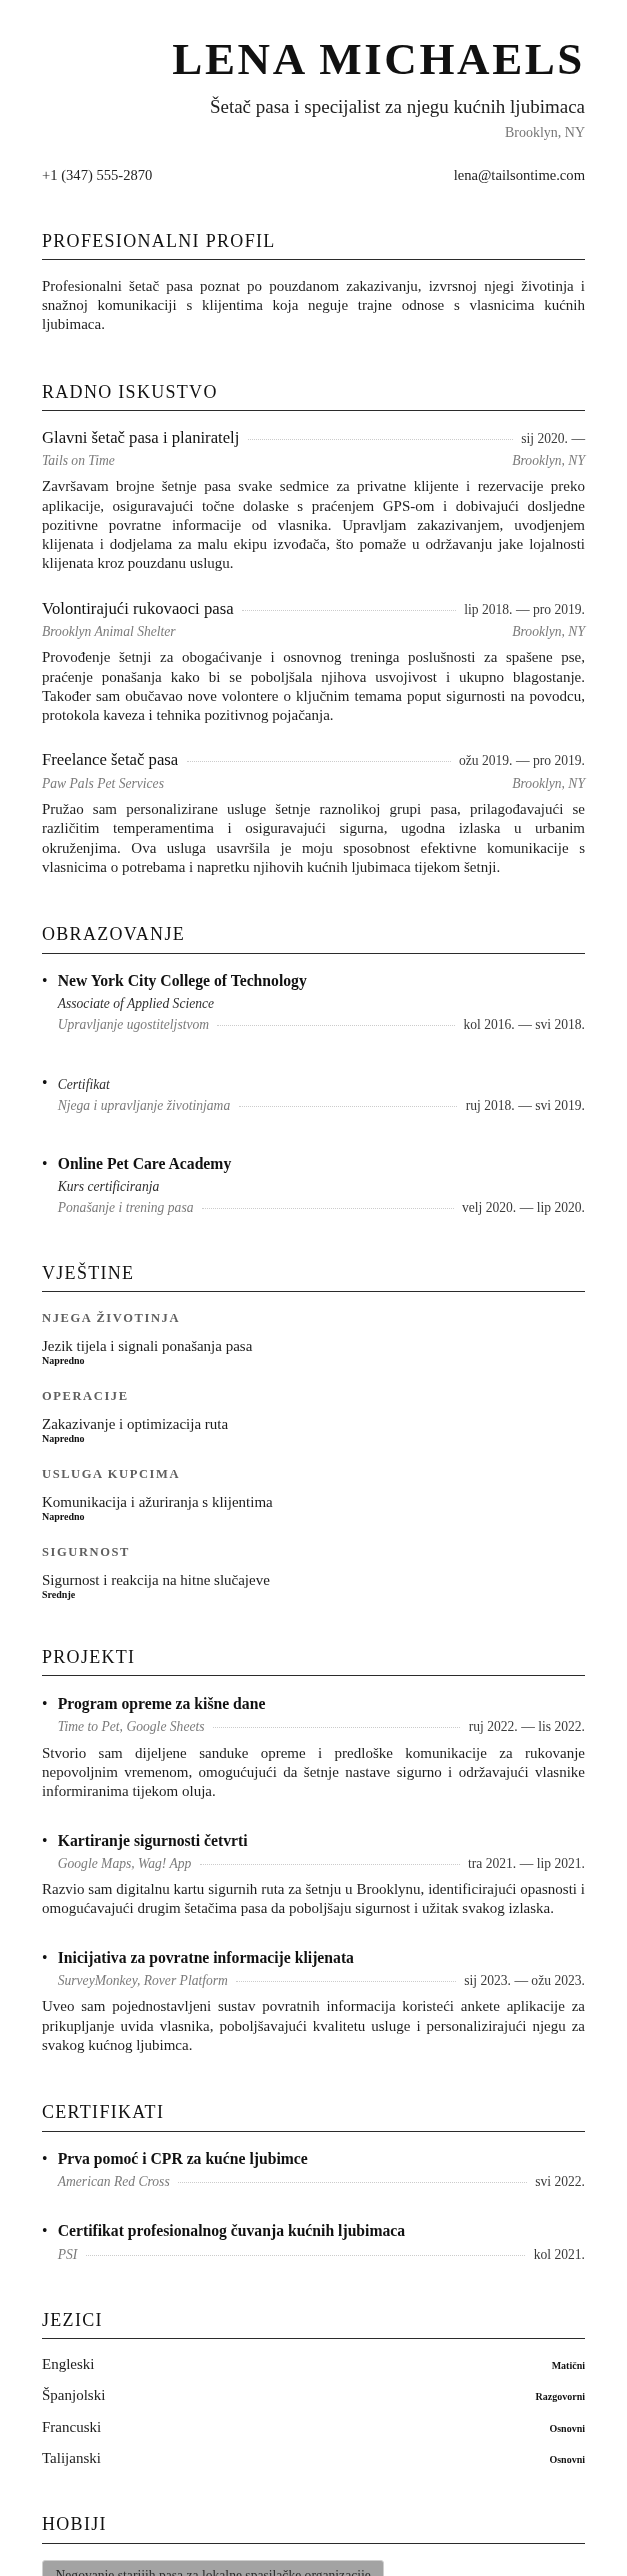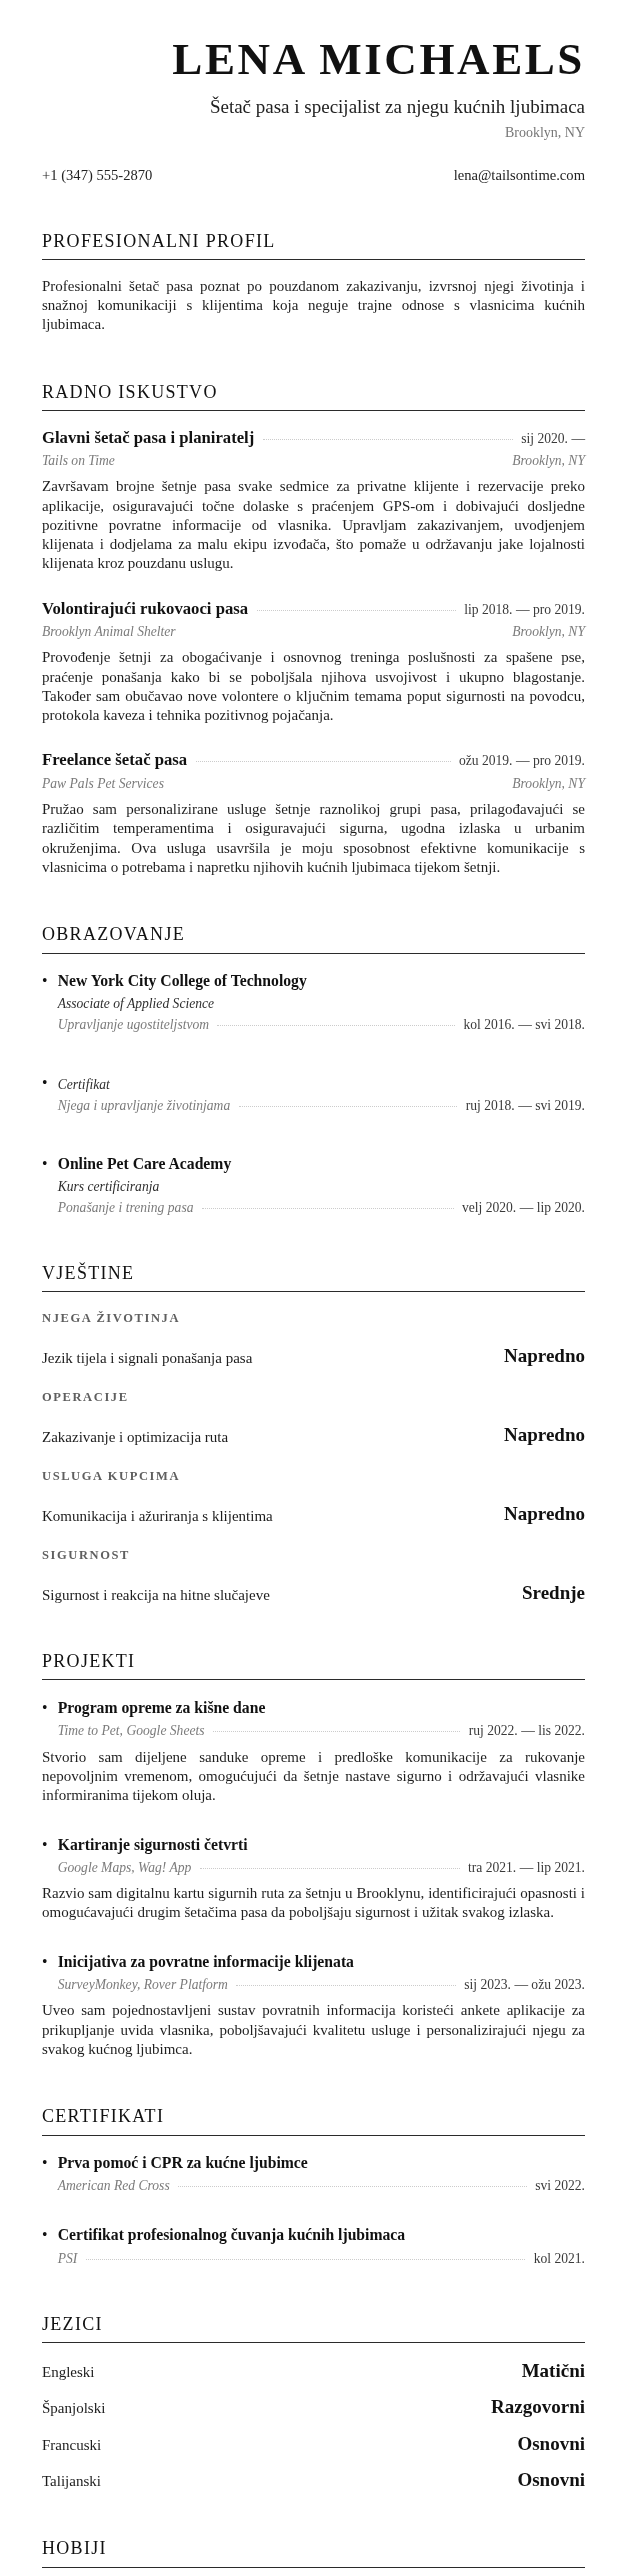--- a/index.html
+++ b/index.html
@@ -36,21 +36,21 @@
     flex:1 1 auto; min-width:15.7px; height:0;
     border-bottom:1px dotted #cccccc; margin:0 8.4px;
     position:relative; top:-3.1px;
   }
   .date { font-size:13.6px; color:#3a3a3a; white-space:nowrap;text-align:center; }
   .meta { font-size:13.6px; font-style:italic; color:#7b7b7b; }
 
   
   .job { margin-bottom:25px; }
   .job:last-child { margin-bottom:0; }
-  .job-title { font-size:16.7px; font-weight:bold; color:#111; }
+  .job-title { font-size:16.7px; font-weight:normal; color:#111; }
   .meta-row { display:flex; justify-content:space-between; align-items:center; margin-top:5.2px; }
 
   
   .bentry { display:flex; }
   .bullet { width:15.7px; font-size:15.7px; line-height:21px; color:#111; flex:0 0 15.7px; }
   .bcontent { flex:1 1 auto; }
   .entry-title { font-size:15.7px; font-weight:bold; line-height:21px; color:#111; }
   .degree { font-size:13.6px; font-style:italic; color:#2e2e2e; margin-top:4.7px; }
   .sub { margin-top:5.2px; }
 
@@ -60,23 +60,23 @@
   .project { margin-bottom:28px; }
   .project:last-child { margin-bottom:0; }
 
   .cert { margin-bottom:30px; }
   .cert:last-child { margin-bottom:0; }
 
   
   .skill-group { margin-top:23px; }
   .skill-group:first-child { margin-top:19px; }
   .skill-cat { font-size:12.5px; font-weight:bold; letter-spacing:1.6px; color:#5f5f5f; }
-  .skill-row { display:flex; justify-content:space-between; align-items:flex-end; margin-top:19px; }
+  .skill-row { display:flex; justify-content:space-between; align-items:flex-start; margin-top:12px;flex-direction:column; }
   .skill-name { font-size:15px; color:#1c1c1c; }
-  .level { font-size:19px; font-weight:bold; color:#111; white-space:nowrap; }
+  .level { font-size:10px; font-weight:bold; color:#111; white-space:nowrap; }
 
   
   .lang-row { display:flex; justify-content:space-between; align-items:baseline; margin-top:14.6px; }
   .lang-row:first-child { margin-top:0; }
   .lang-name { font-size:15px; color:#1c1c1c; }
 
   
   .chips { display:flex; flex-direction:column; align-items:flex-start; gap:11.5px; }
   .chip {
     background:#a3a3a3; border:1px solid #cfcfcf; border-radius:3.1px;

